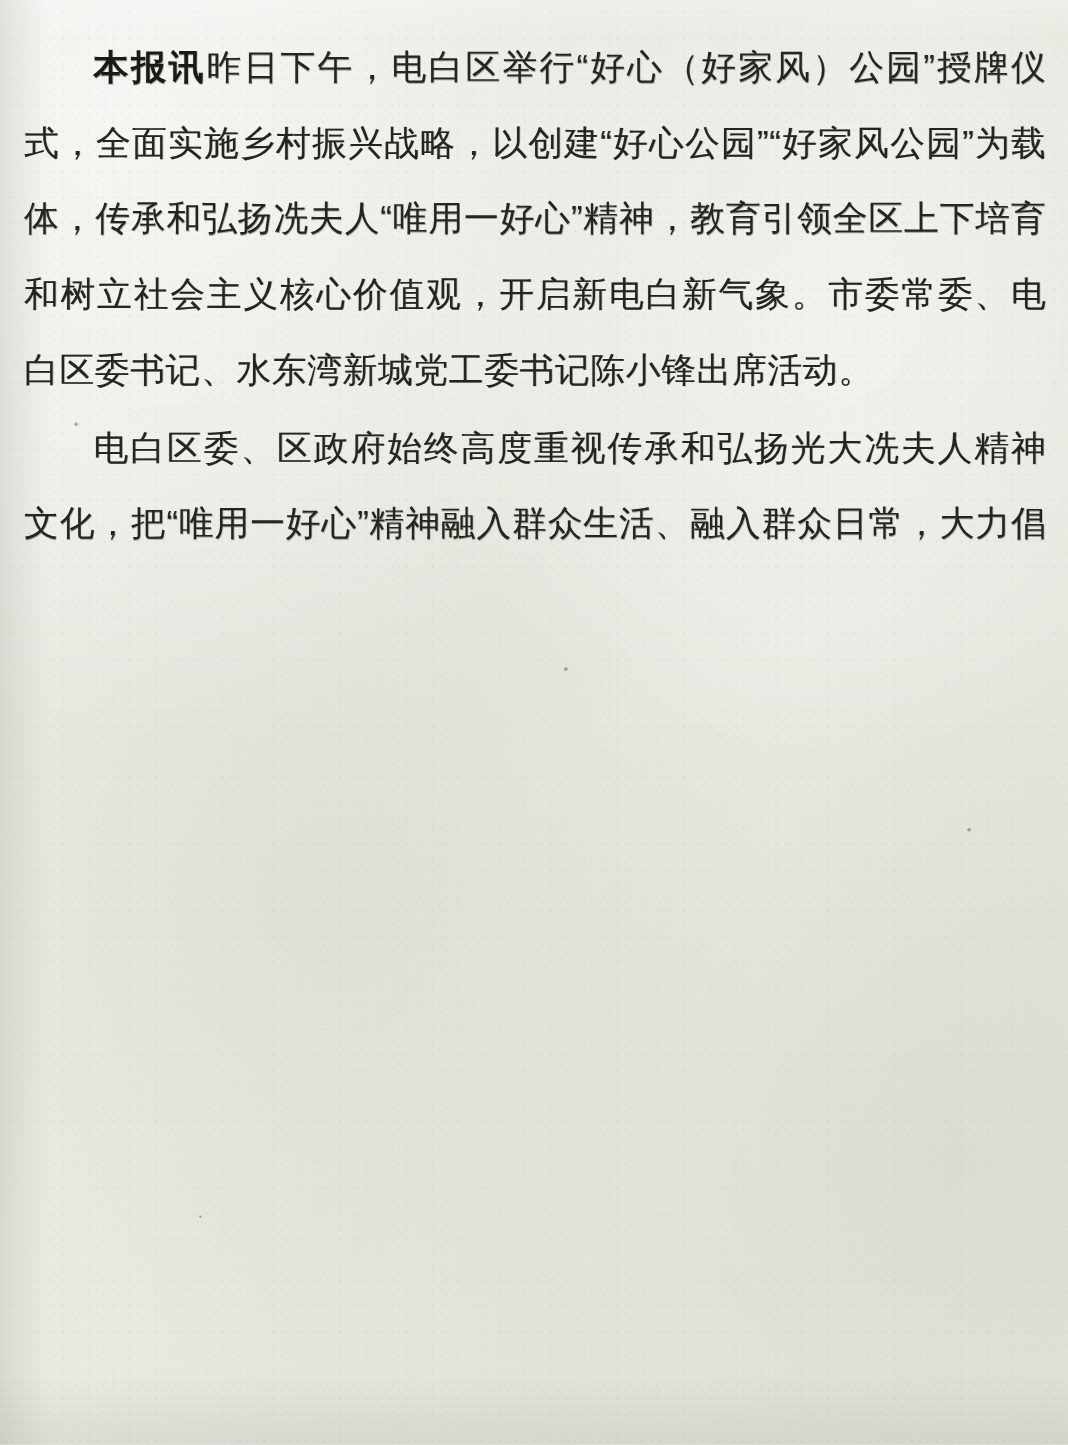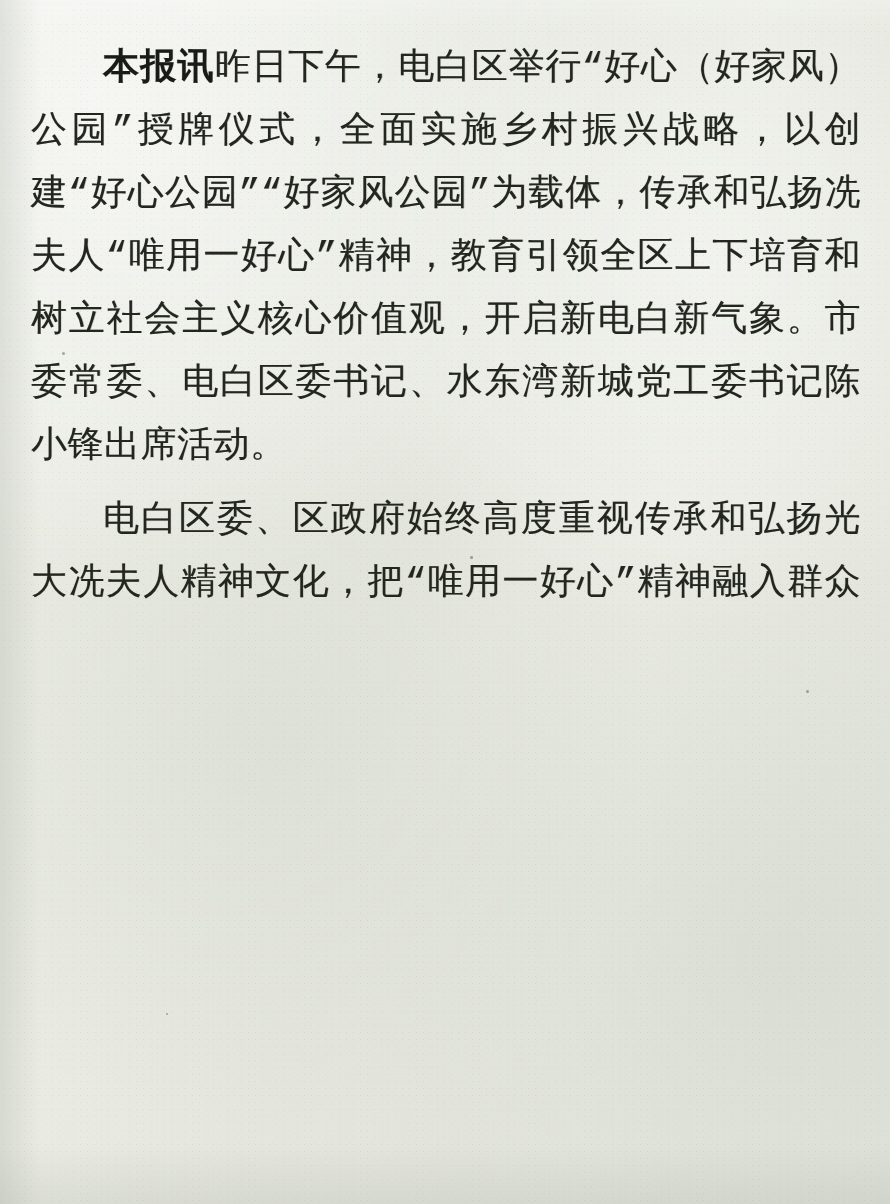--- a/index.html
+++ b/index.html
@@ -54,24 +54,24 @@
       linear-gradient(to top, rgba(150,155,145,0.18) 0px, rgba(150,155,145,0) 60px);
   }
 
   #article-body {
     position: relative;
     z-index: 2;
     padding: 26px 18px 0 20px;
   }
 
   .para {
-    margin: 11px;
+    margin: 0;
     color: #23251f;
-    font-family: Liberation Mono, monospace;
-    font-size: 36px;
+    font-family: Liberation Sans, sans-serif;
+    font-size: 29px;
     line-height: 63px;
     letter-spacing: 0.5px;
     text-align: justify;
     text-justify: inter-character;
     text-indent: 2em;
     text-shadow:
       0.6px 0.4px 0 rgba(60,64,56,0.35),
       -0.4px 0.3px 0 rgba(90,95,85,0.20);
   }
 

